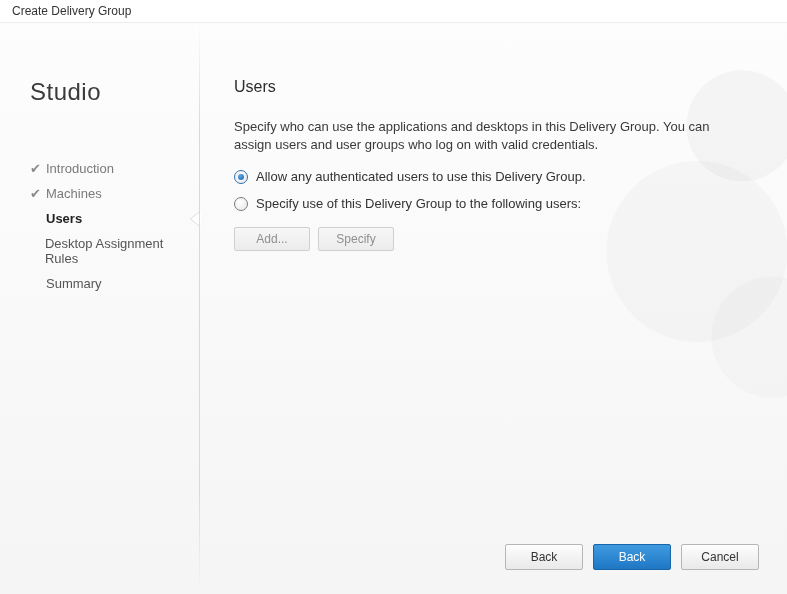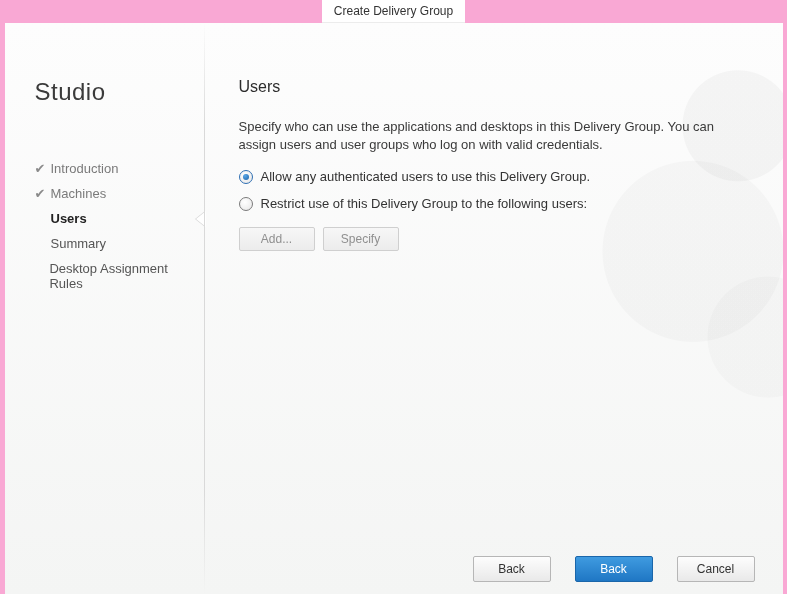--- a/index.html
+++ b/index.html
@@ -13,24 +13,23 @@
       color: #333;
       background: #fafafa;
       width: 787px;
       height: 594px;
       overflow: hidden;
       position: relative;
     }
     .window {
       width: 100%;
       height: 100%;
-      background: #f9a8d4;
+      background: #0f766e;
       display: flex;
       flex-direction: column;
-      align-items: center;
     }
     .titlebar {
       padding: 4px 12px;
       font-size: 12px;
       color: #333;
       background: #fff;
       border-bottom: 1px solid #ececec;
     }
     .body {
       flex: 1;
@@ -187,23 +186,23 @@
     }
     .btn:disabled {
       color: #8f8f8f;
       border-color: #cfcfcf;
       background: linear-gradient(to bottom, #f7f7f7, #ececec);
       cursor: default;
     }
     .footer {
       position: absolute;
       right: 28px;
-      bottom: 12px;
-      display: flex;
-      gap: 24px;
+      bottom: 24px;
+      display: flex;
+      gap: 10px;
       padding-left: 48px;
     }
     .footer .btn {
       min-width: 78px;
       height: 26px;
     }
     .btn.primary {
       background: linear-gradient(to bottom, #3f9be0, #1f77c4);
       border: 1px solid #1a66aa;
       color: #fff;
@@ -227,42 +226,42 @@
         <li class="step done">
           <span class="chk">✔</span>
           <span>Machines</span>
         </li>
         <li class="step current current-pointer">
           <span class="chk">✔</span>
           <span>Users</span>
         </li>
         <li class="step pending">
           <span class="chk">✔</span>
+          <span>Desktop Assignment Rules</span>
+        </li>
+        <li class="step pending">
+          <span class="chk">✔</span>
           <span>Summary</span>
-        </li>
-        <li class="step pending">
-          <span class="chk">✔</span>
-          <span>Desktop Assignment Rules</span>
         </li>
       </ul>
       <div class="sidebar-sep"></div>
     </div>
 
     <div class="main">
       <h2>Users</h2>
       <p class="desc">Specify who can use the applications and desktops in this Delivery Group. You can assign users and user groups who log on with valid credentials.</p>
 
       <div class="radio-row">
         <span class="radio selected"></span>
         <span class="radio-label">Allow any authenticated users to use this Delivery Group.</span>
       </div>
 
       <div class="radio-row">
         <span class="radio"></span>
-        <span class="radio-label">Restrict use of this Delivery Group to the following users:</span>
+        <span class="radio-label">Specify use of this Delivery Group to the following users:</span>
       </div>
 
 
       <div class="list-actions">
         <button class="btn" disabled="">Add...</button>
         <button class="btn" disabled="">Specify</button>
       </div>
 
       <div class="footer">
         <button class="btn">Back</button>

